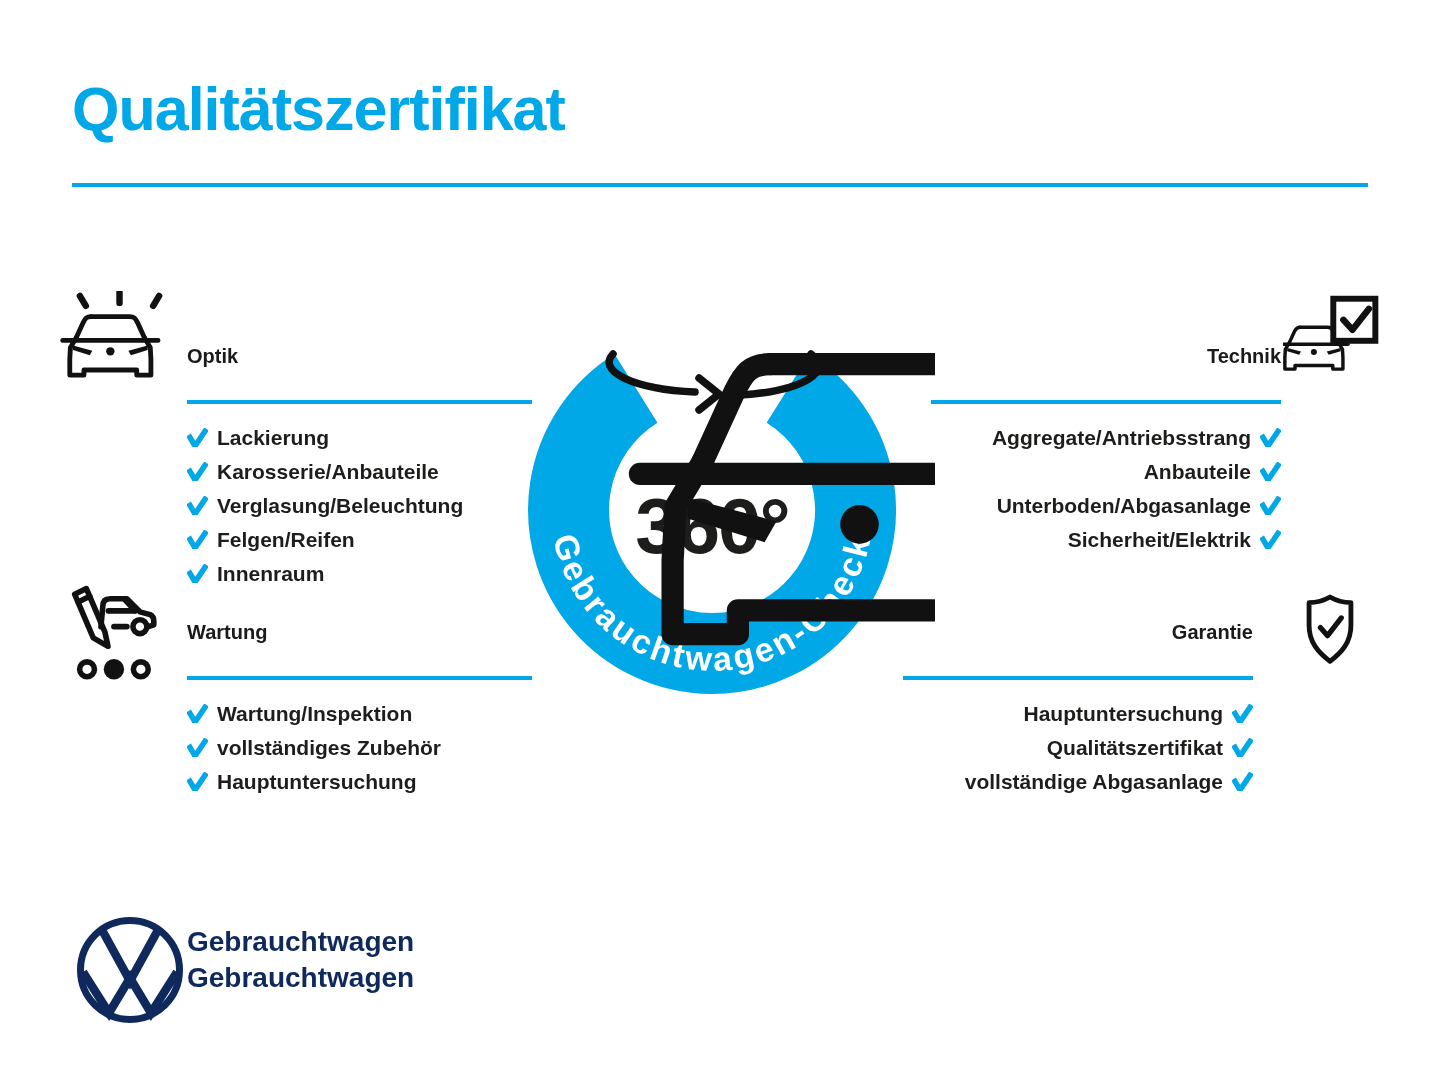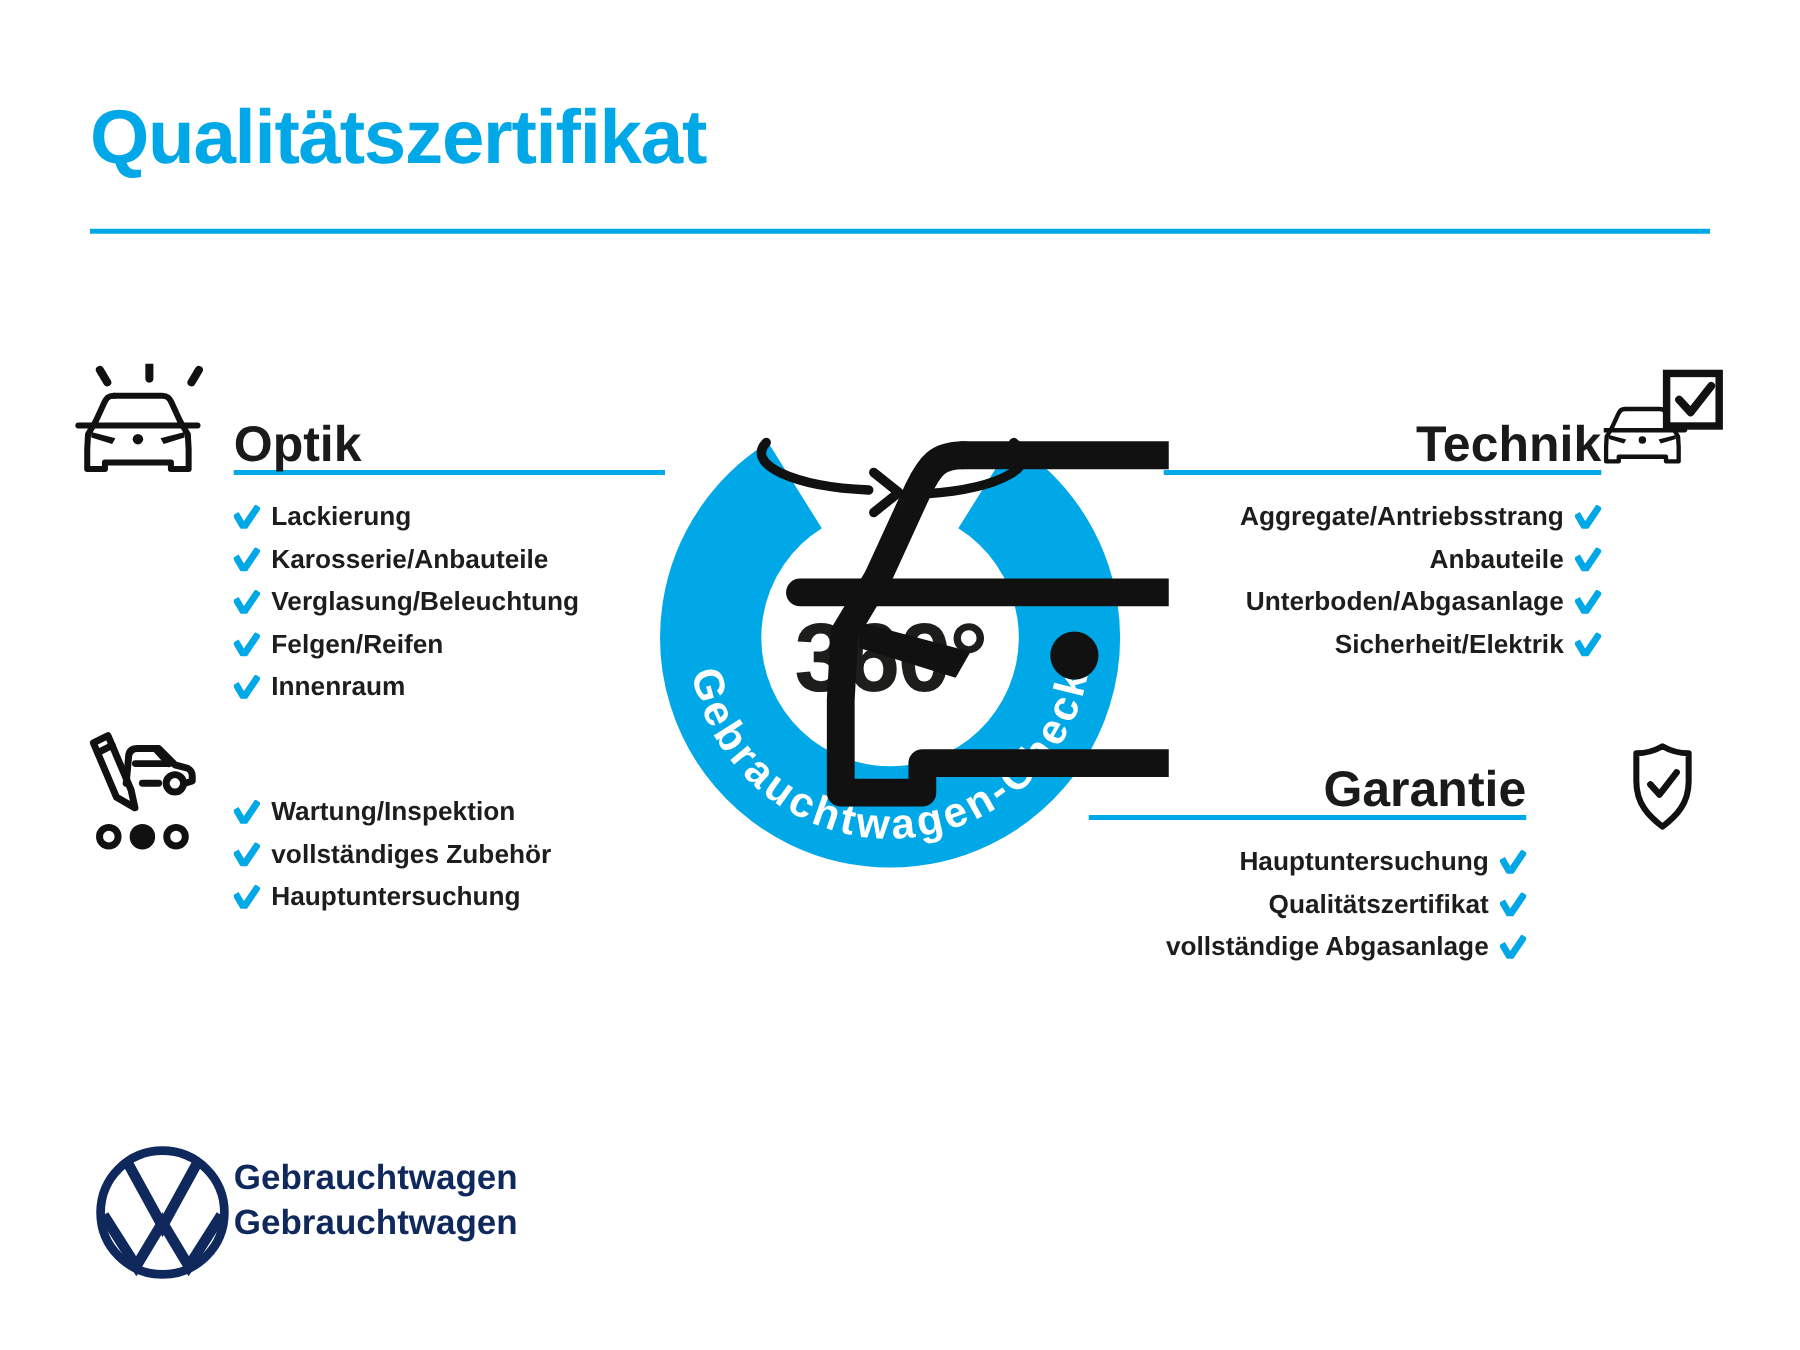--- a/index.html
+++ b/index.html
@@ -13,38 +13,38 @@
   
   .page-title{
     left:72px;top:74px;font-size:61px;font-weight:700;letter-spacing:-1px;
     color:var(--accent);
   }
   .title-rule{left:72px;top:183px;width:1296px;height:4px;background:var(--accent);}
 
   
   .section{width:345px;}
   .section h2{
-    margin:0;font-size:40px;line-height:32px;font-weight:700;color:#1a1a1a;
-    padding-bottom:4px;border-bottom:4px solid var(--accent);
+    margin:0;font-size:20px;line-height:32px;font-weight:700;color:#1a1a1a;
+    padding-bottom:28px;border-bottom:4px solid var(--accent);
   }
   .section ul{list-style:none;margin:22px 0 0 0;padding:0;}
   .section li{
     display:flex;align-items:center;gap:9px;height:23px;margin-bottom:11px;
     font-size:21px;font-weight:700;color:#1d1d1b;white-space:nowrap;text-align:center;
   }
   .section.right{width:350px;}
   .section.right h2{text-align:right;}
   .section.right li{justify-content:flex-end;}
   .check{flex:0 0 auto;display:block;}
 
   
   #sec-optik{left:187px;top:340px;}
   #sec-wartung{left:187px;top:616px;}
   #sec-technik{left:931px;top:340px;}
-  #sec-garantie{left:871px;top:616px;}
+  #sec-garantie{left:903px;top:616px;}
 
   #icon-optik{left:58px;top:291px;}
   #icon-wartung{left:62px;top:583px;}
   #icon-technik{left:1283px;top:294px;}
   #icon-garantie{left:1297px;top:592px;}
 
   #center-badge{left:490px;top:268px;}
 
   #vw-logo{left:76px;top:916px;}
   .brand-text{left:187px;top:924px;font-size:28px;line-height:36px;font-weight:700;color:var(--navy);}
@@ -134,20 +134,21 @@
     <path d="M 56,46 L 70,46"></path>
   </g>
   <circle cx="84" cy="46" r="7.5" fill="#ffffff" stroke="#111111" stroke-width="6"></circle>
 
   <circle cx="27" cy="92" r="8" fill="none" stroke="#111111" stroke-width="6"></circle>
   <circle cx="56" cy="92" r="11" fill="#111111"></circle>
   <circle cx="85" cy="92" r="8" fill="none" stroke="#111111" stroke-width="6"></circle>
 </svg>
 
 <div id="sec-wartung" class="abs section">
+  <h2>Wartung</h2>
   <ul>
     <li>
       <svg class="check" width="21" height="19" viewBox="0 0 21 19">
           <path d="M 1.5,7 L 8,18 L 19.5,1" fill="none" stroke="#00a8e8" stroke-width="5.5"></path>
         </svg>
       <span>Wartung/Inspektion</span>
       </li>
     <li>
       <svg class="check" width="21" height="19" viewBox="0 0 21 19">
           <path d="M 1.5,7 L 8,18 L 19.5,1" fill="none" stroke="#00a8e8" stroke-width="5.5"></path>

